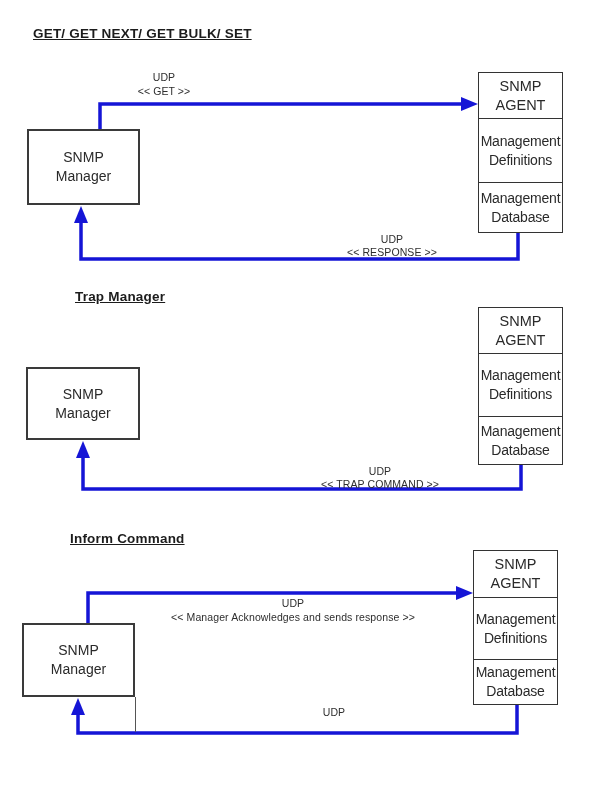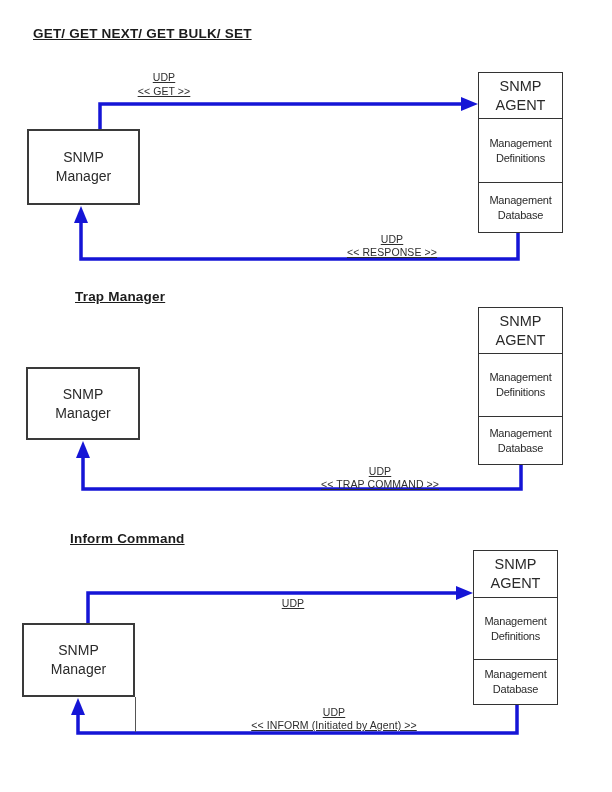--- a/index.html
+++ b/index.html
@@ -24,25 +24,25 @@
   .manager{font-size:14px;line-height:1.35;color:#2a2a2a;}
   .agent{
     position:absolute;border:1.5px solid #333333;box-sizing:border-box;background:#ffffff;
     display:flex;flex-direction:column;
   }
   .agent-cell{
     box-sizing:border-box;display:flex;align-items:center;justify-content:center;
     text-align:center;color:#2a2a2a;padding:1px 1px;
   }
   .agent-title{font-size:14.5px;line-height:1.3;}
-  .agent-comp{font-size:11px;line-height:1.35;border-top:1.5px solid #333333;letter-spacing:-0.2px;}
+  .agent-comp{font-size:14px;line-height:1.35;border-top:1.5px solid #333333;letter-spacing:-0.2px;}
   .arrow-label{
     position:absolute;text-align:center;font-size:10.5px;color:#2e2e2e;letter-spacing:0.1px;
   }
-  .arrow-label span{display:block;text-decoration:underline;}
+  .arrow-label span{display:block;}
   .lh13 span{line-height:13px;}
   .lh14 span{line-height:14px;}
 </style>
 </head>
 <body>
 
 <div class="page">
 
   <svg class="overlay" viewBox="0 0 612 792" xmlns="http://www.w3.org/2000/svg">
 
@@ -120,25 +120,25 @@
 
   <div class="agent" style="left:473px;top:550px;width:85px;height:155px;">
     <div class="agent-cell agent-title pre" style="height:46px;">SNMP
 AGENT</div>
     <div class="agent-cell agent-comp" style="height:62px;">Management Definitions</div>
     <div class="agent-cell agent-comp" style="flex:1;">Management Database</div>
   </div>
 
   <div class="arrow-label lh14" style="left:128px;top:596px;width:330px;">
     <span>UDP</span>
+    <span>&lt;&lt; Manager Acknowledges and sends response &gt;&gt;</span>
   </div>
 
   <div class="box manager" style="left:22px;top:623px;width:113px;height:74px;">
     <span class="pre">SNMP
 Manager</span>
   </div>
 
   <div class="arrow-label lh13" style="left:178px;top:706px;width:312px;">
     <span>UDP</span>
-    <span>&lt;&lt; INFORM (Initiated by Agent)  &gt;&gt;</span>
   </div>
 
 </div>
 
 </body></html>

